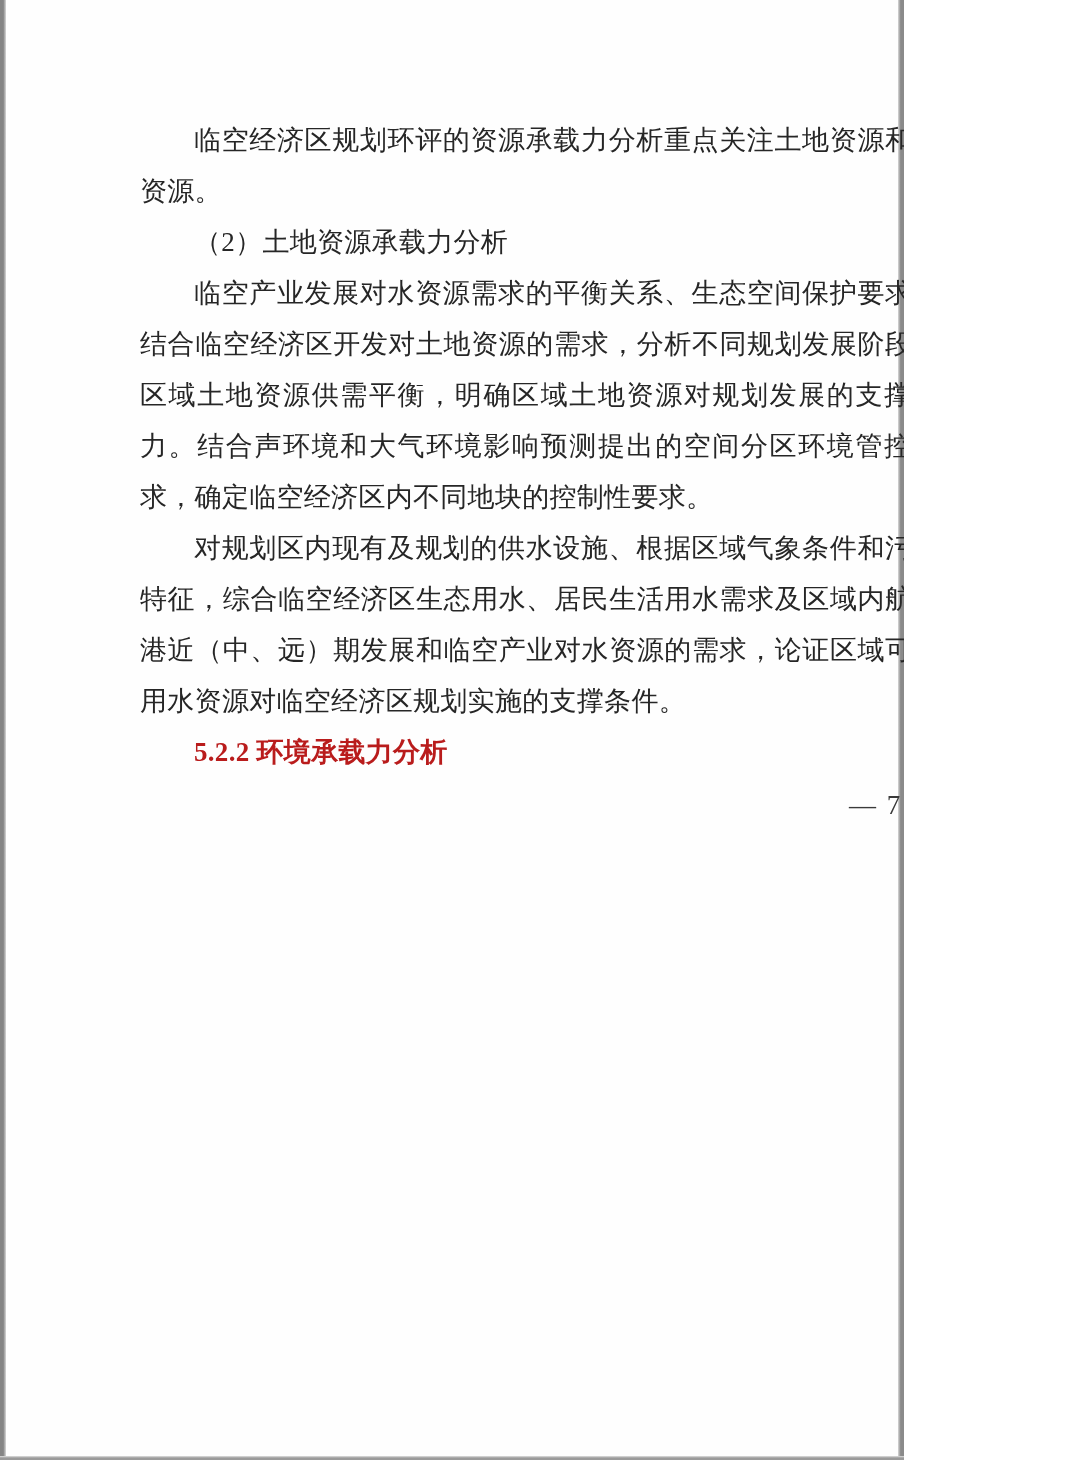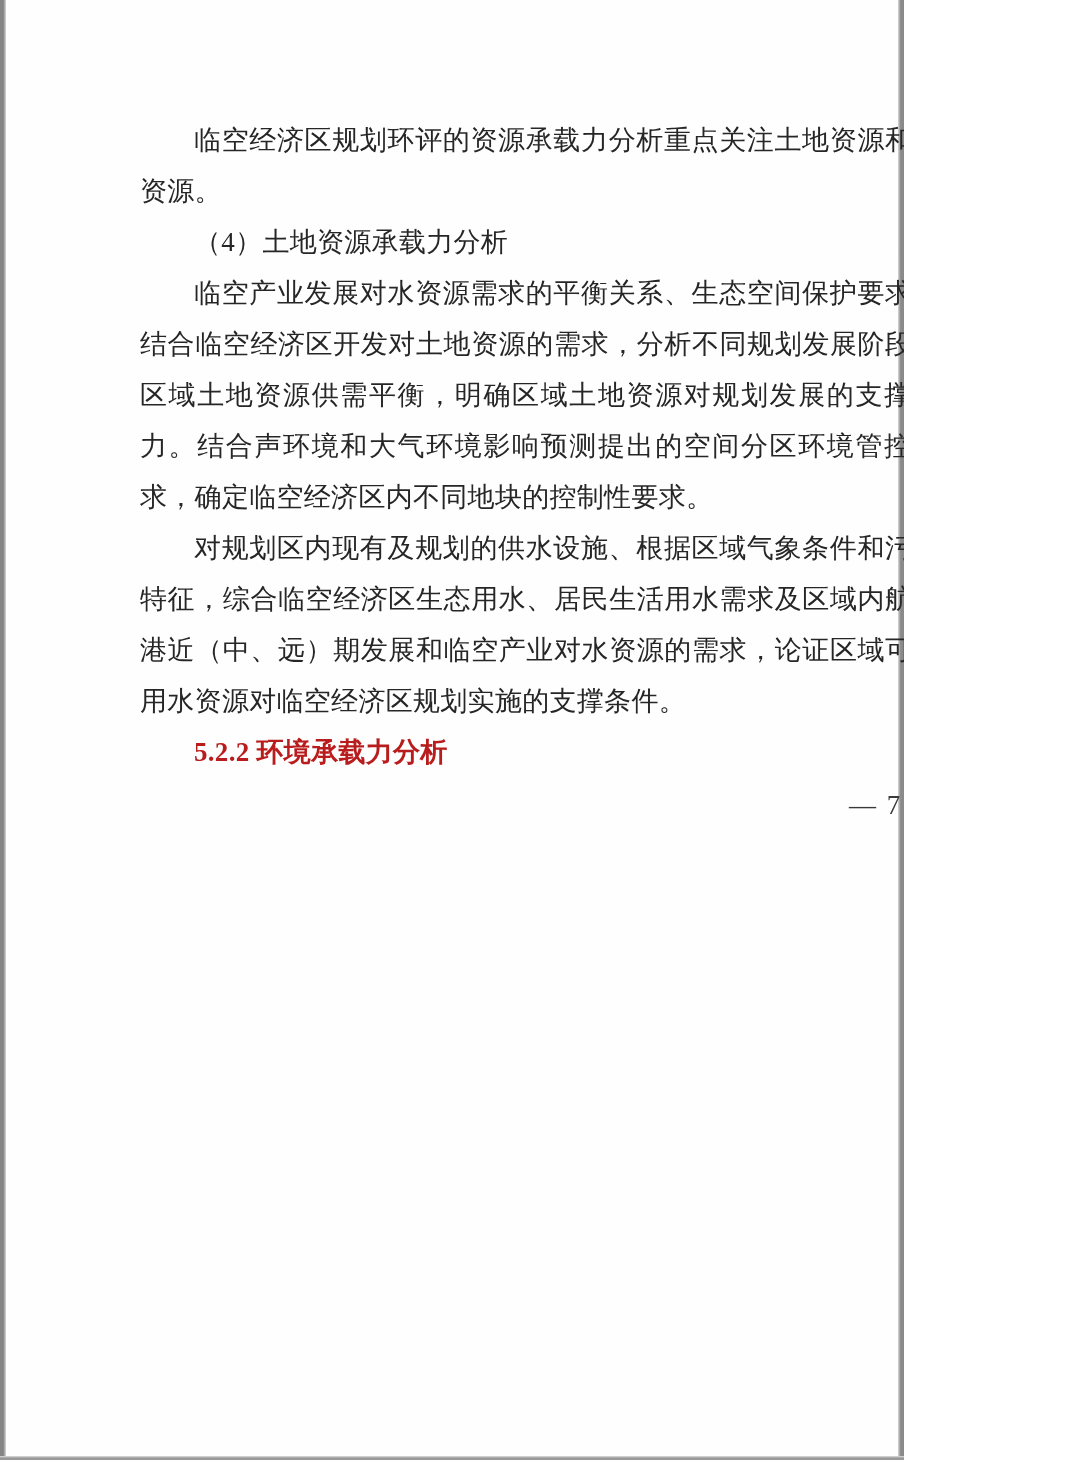--- a/index.html
+++ b/index.html
@@ -69,20 +69,20 @@
 <body>
 
 <div class="page">
   <div class="edge-left"></div>
   <div class="edge-right"></div>
   <div class="edge-bottom"></div>
 
   <main class="content">
     <div>
         <p class="para body">临空经济区规划环评的资源承载力分析重点关注土地资源和水资源。</p>
-        <p class="para subhead">（4）土地资源承载力分析</p>
+        <p class="para subhead">（2）土地资源承载力分析</p>
         <p class="para body">临空产业发展对水资源需求的平衡关系、生态空间保护要求，结合临空经济区开发对土地资源的需求，分析不同规划发展阶段的区域土地资源供需平衡，明确区域土地资源对规划发展的支撑能力。结合声环境和大气环境影响预测提出的空间分区环境管控要求，确定临空经济区内不同地块的控制性要求。</p>
         <p class="para body">对规划区内现有及规划的供水设施、根据区域气象条件和污染特征，综合临空经济区生态用水、居民生活用水需求及区域内航空港近（中、远）期发展和临空产业对水资源的需求，论证区域可利用水资源对临空经济区规划实施的支撑条件。</p>
         <p class="para heading">5.2.2 环境承载力分析</p>
       </div>
     <div class="page-number">— 7 —</div>
   </main>
 </div>
 
 </body></html>

